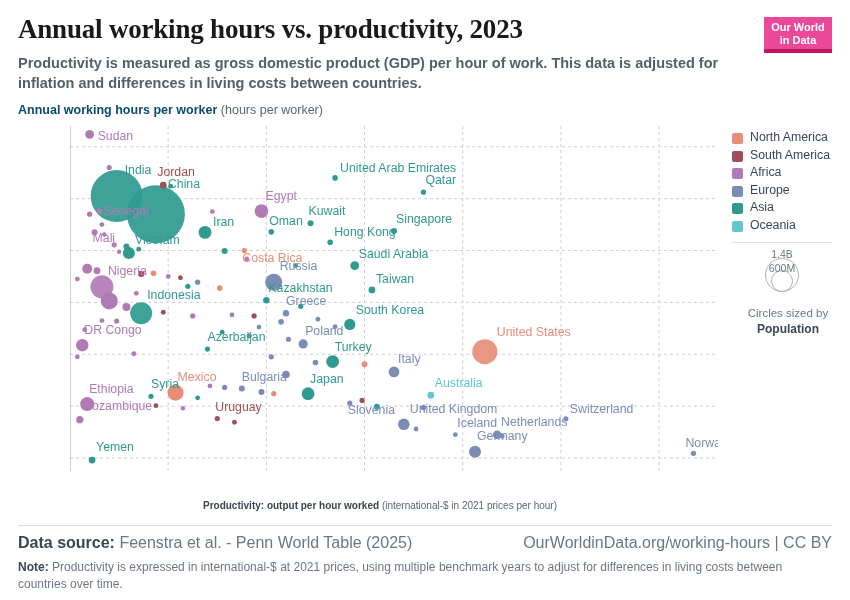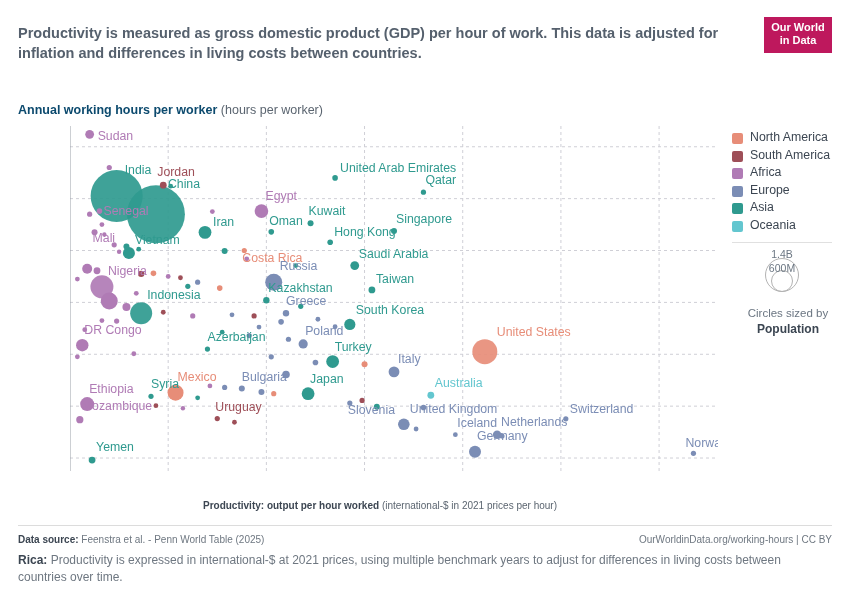--- a/index.html
+++ b/index.html
@@ -21,22 +21,22 @@
     letter-spacing: -0.2px; line-height: 1.12; margin: 0;
   }
   .subtitle {
     margin-top: 9px;
     font-size: 14.5px; line-height: 1.38; color: #55606d; font-weight: 700;
     max-width: 712px;
   }
   .owid-logo {
     position: absolute; right: 18px; top: 17px;
     width: 68px; height: 36px;
-    background: #be185d; color: #fff;
-    border-bottom: 8px solid #be185d;
+    background: #ec4899; color: #fff;
+    border-bottom: 4px solid #be185d;
     font-size: 11px; font-weight: 700; line-height: 1.15;
     text-align: center; padding-top: 4px;
     font-family: "Liberation Sans", sans-serif;
   }
 
   
   .yaxis-title {
     position: absolute; left: 18px; top: 103px;
     font-size: 12.5px; color: #5b6570;
   }
@@ -90,31 +90,32 @@
   .sk-lbl-big { top: 4px; }
   .sk-lbl-small { top: 18px; }
   .size-cap { text-align: center; font-size: 11.5px; color: #6b7682; line-height: 1.35; }
   .size-cap b { color: #3c4652; font-weight: 700; font-size: 12px; }
 
   
   .footer {
     position: absolute; left: 18px; top: 525px; width: 814px;
     border-top: 1px solid #dcdcdc; padding-top: 8px;
   }
-  .f-row1 { display: flex; justify-content: space-between; font-size: 10px; color: #6e7781; }
+  .f-row1 { display: flex; justify-content: space-between; font-size: 16px; color: #6e7781; }
   .f-row1 b { color: #3c4652; font-weight: 700; }
   .f-note { margin-top: 7px; font-size: 12px; color: #6e7781; line-height: 1.42; max-width: 790px; }
   .f-note b { color: #3c4652; font-weight: 700; }
 </style>
 </head>
 <body>
 
 <div id="root">
 
   <div class="hdr">
+    <h1 class="title">Annual working hours vs. productivity, 2023</h1>
     <div class="subtitle">Productivity is measured as gross domestic product (GDP) per hour of work. This data is adjusted for inflation and differences in living costs between countries.</div>
   </div>
 
   <div class="owid-logo">
     <div>Our World</div>
     <div>in Data</div>
   </div>
 
   <div class="yaxis-title">
     <b>Annual working hours per worker</b>
@@ -377,18 +378,18 @@
 
   <div class="footer">
     <div class="f-row1">
       <div>
         <b>Data source:</b>
         <span>Feenstra et al. - Penn World Table (2025)</span>
       </div>
       <div>OurWorldinData.org/working-hours | CC BY</div>
     </div>
     <div class="f-note">
-      <b>Rica:</b>
+      <b>Note:</b>
       <span>Productivity is expressed in international-$ at 2021 prices, using multiple benchmark years to adjust for differences in living costs between countries over time.</span>
     </div>
   </div>
 
 </div>
 
 </body></html>

